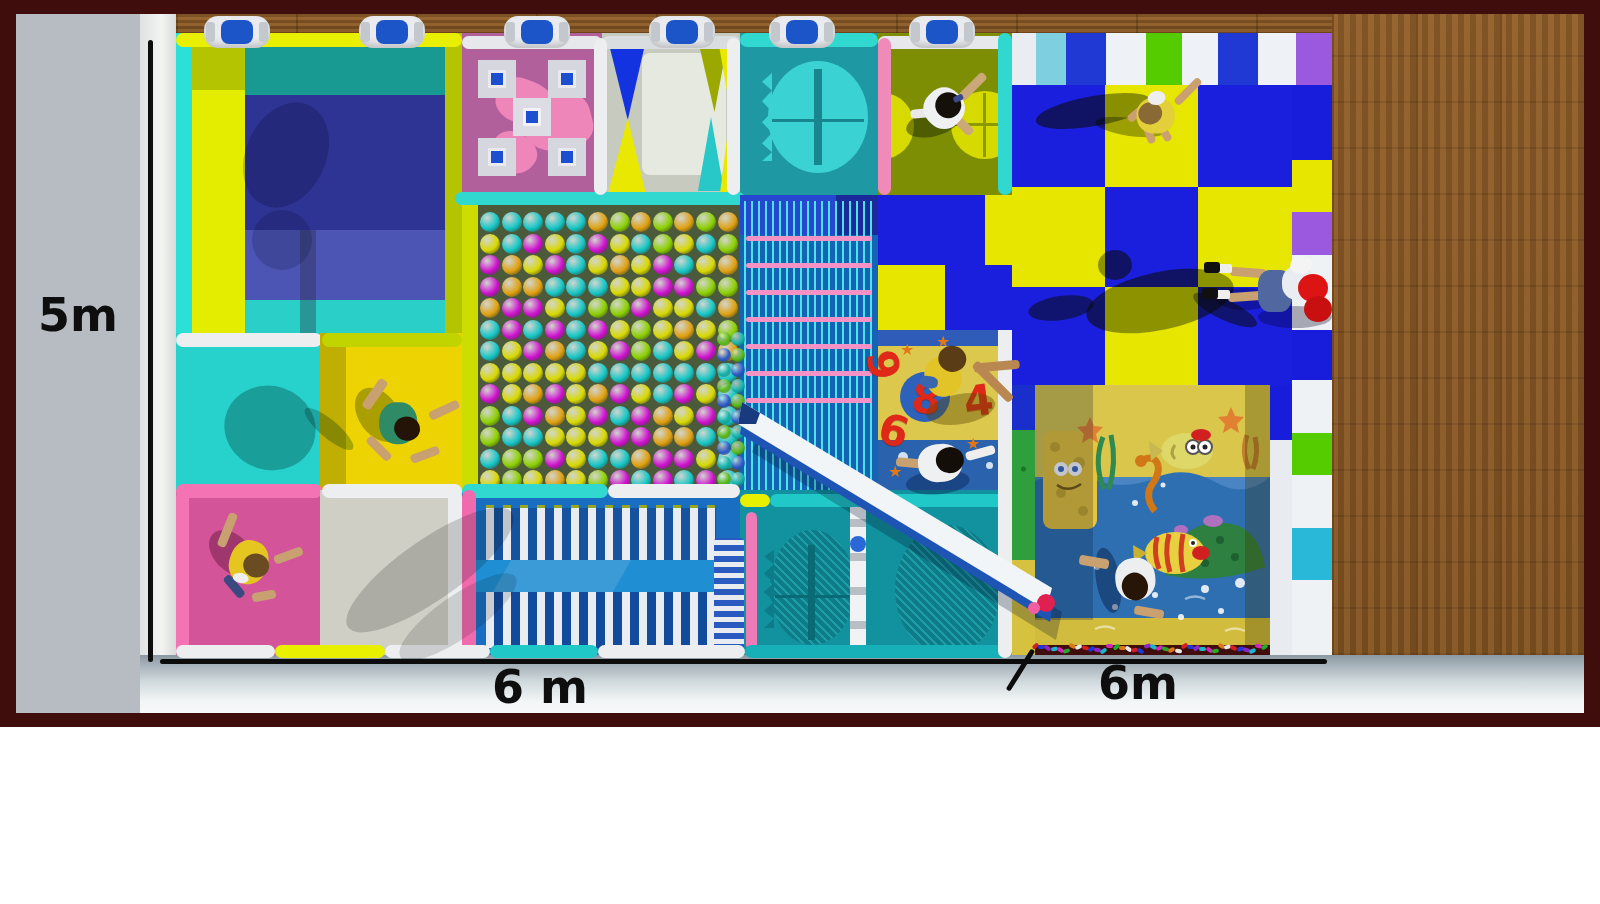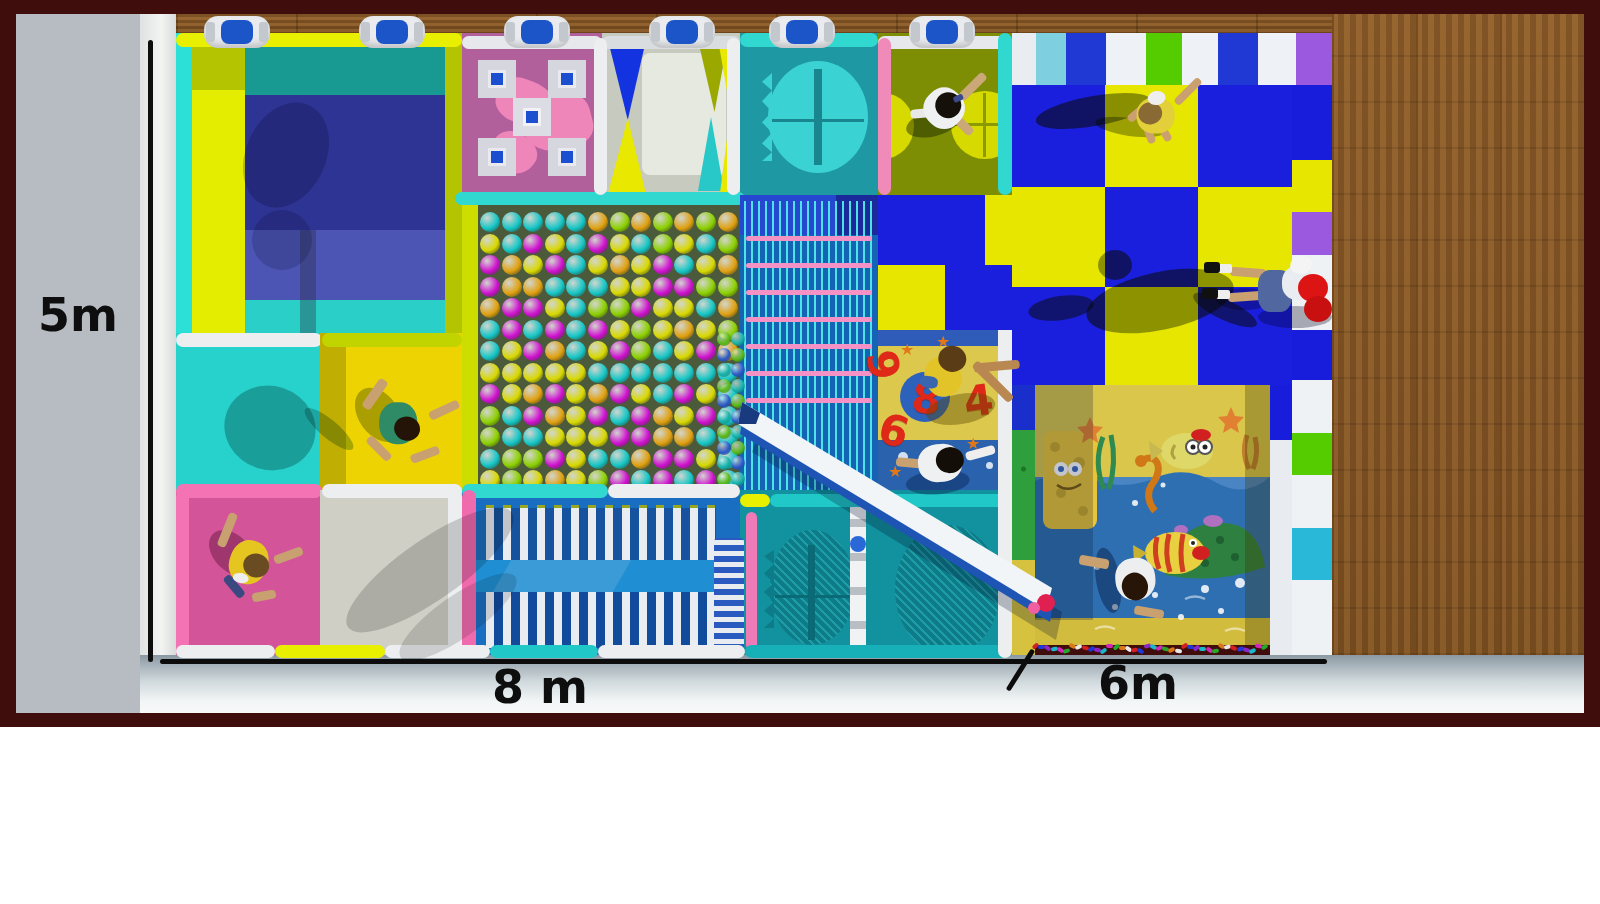--- a/index.html
+++ b/index.html
@@ -697,16 +697,16 @@
           <div style="left: 22px; top: -6px; width: 30px; height: 9px; background: rgb(201, 160, 112); border-radius: 4px; transform: rotate(-60deg);"></div>
           <div style="left: -20px; top: -20px; width: 42px; height: 40px; background: rgb(236, 238, 240); border-radius: 45%; transform: rotate(15deg);"></div>
           <div style="left: -6px; top: -10px; width: 28px; height: 26px; background: rgb(39, 21, 7); border-radius: 50%; transform: rotate(0deg);"></div>
         </div>
       </div>
 
   <div class="dim-line" style="left:148px;top:40px;width:5px;height:622px;z-index:60;"></div>
   <div class="dim-line" style="left:160px;top:659px;width:1167px;height:5px;z-index:60;"></div>
   <div class="dim-line" style="left:1018px;top:646px;width:5px;height:48px;transform:rotate(32deg);z-index:60;"></div>
   <div class="dim-label" style="left:38px;top:292px;z-index:60;">5m</div>
-  <div class="dim-label" style="left:492px;top:664px;z-index:60;">8 m</div>
+  <div class="dim-label" style="left:492px;top:664px;z-index:60;">6 m</div>
   <div class="dim-label" style="left:1098px;top:660px;z-index:60;">6m</div>
  </div>
 </div>
 
 </body></html>

